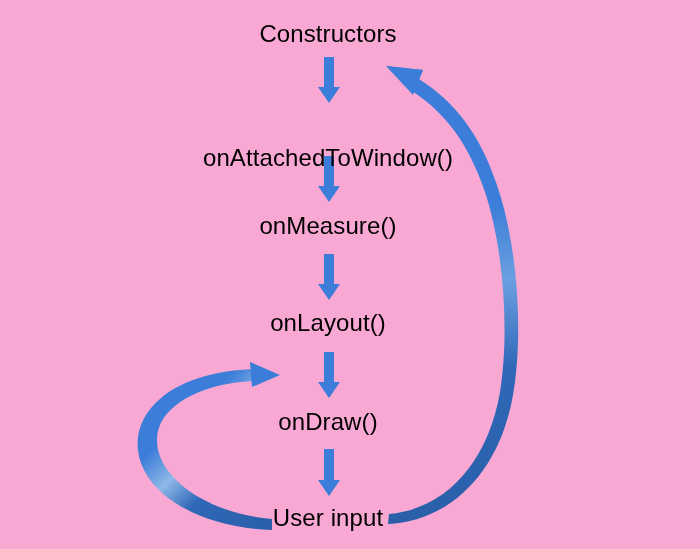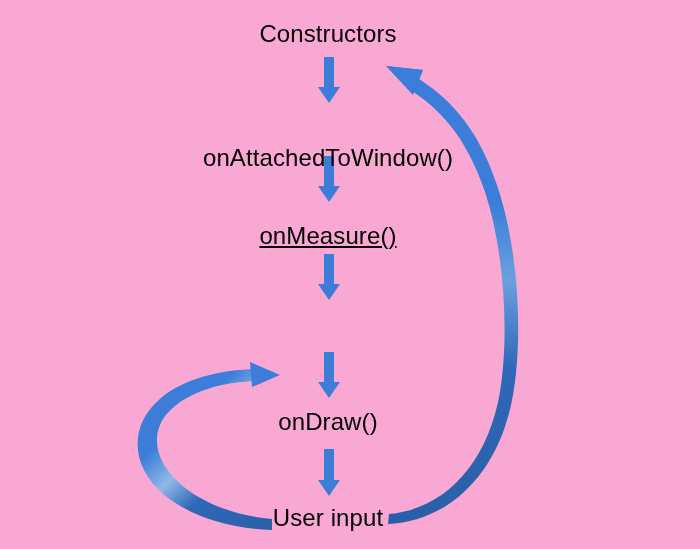--- a/index.html
+++ b/index.html
@@ -117,22 +117,23 @@
           C 180 493, 223 515, 272 519
           Z" fill="url(#gradInvalidate)"></path>
       <path d="M 280 375 L 250 362 L 252 387 Z" fill="#3b7dd8"></path>
     </g>
   </svg>
 
   <div class="node-label centered" style="left:328px; top:20px;">Constructors</div>
 
   <div class="node-label centered" style="left:328px; top:112px;margin-top:32px;">onAttachedToWindow()</div>
 
-  <div class="node-label centered" style="left:328px; top:222px;text-decoration:underline;">onMeasure()</div>
+  <div class="node-label centered" style="left:328px; top:212px;">onMeasure()</div>
 
+  <div class="node-label centered" style="left:328px; top:309px;">onLayout()</div>
 
   <div class="node-label centered" style="left:328px; top:408px;">onDraw()</div>
 
   <div class="node-label centered" style="left:328px; top:504px;">User input</div>
 
 
 
 </div>
 
 </body></html>

